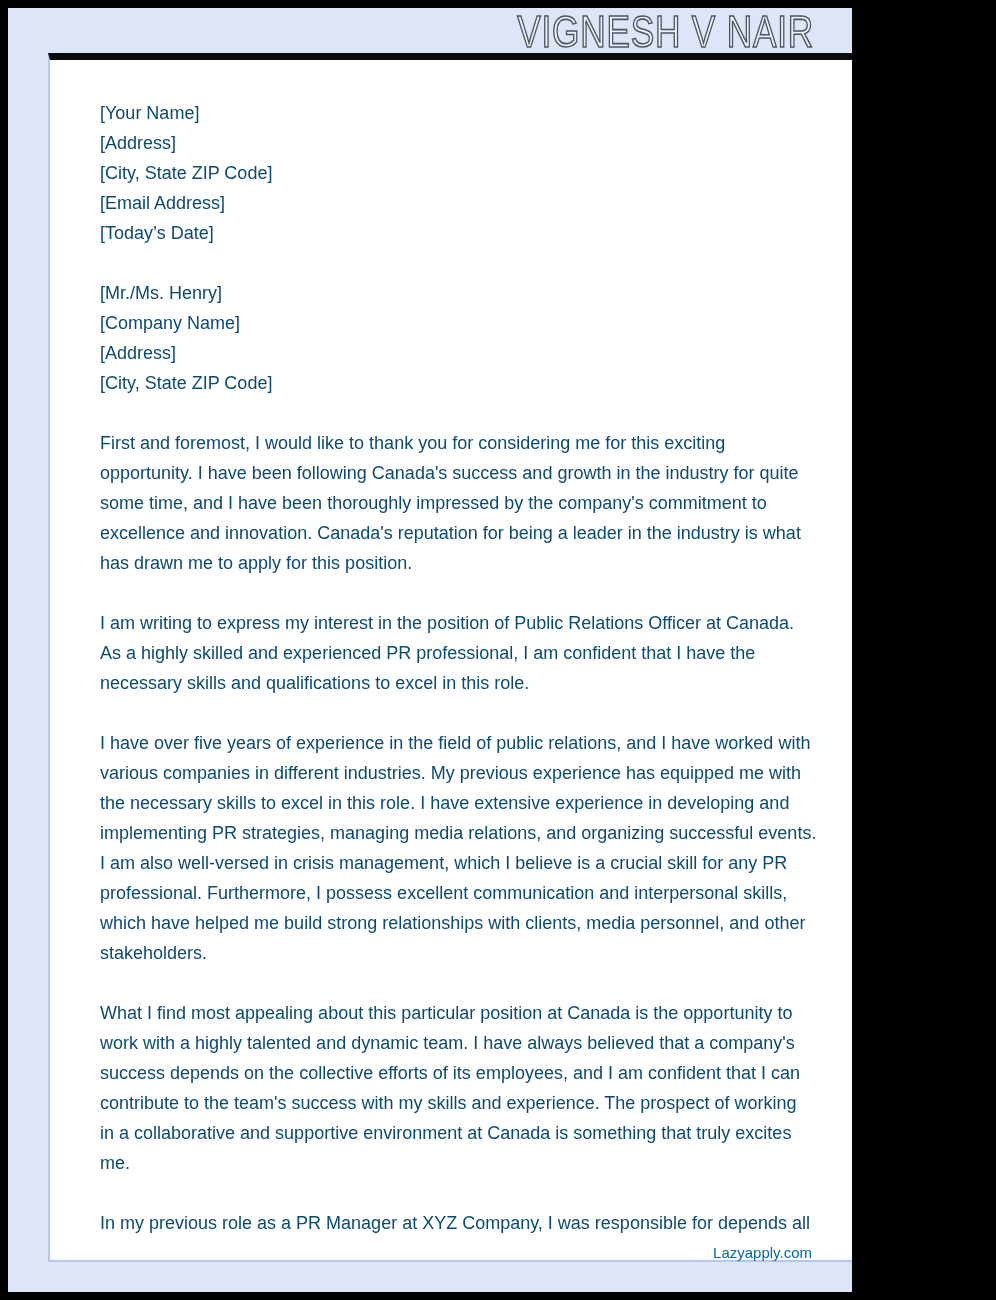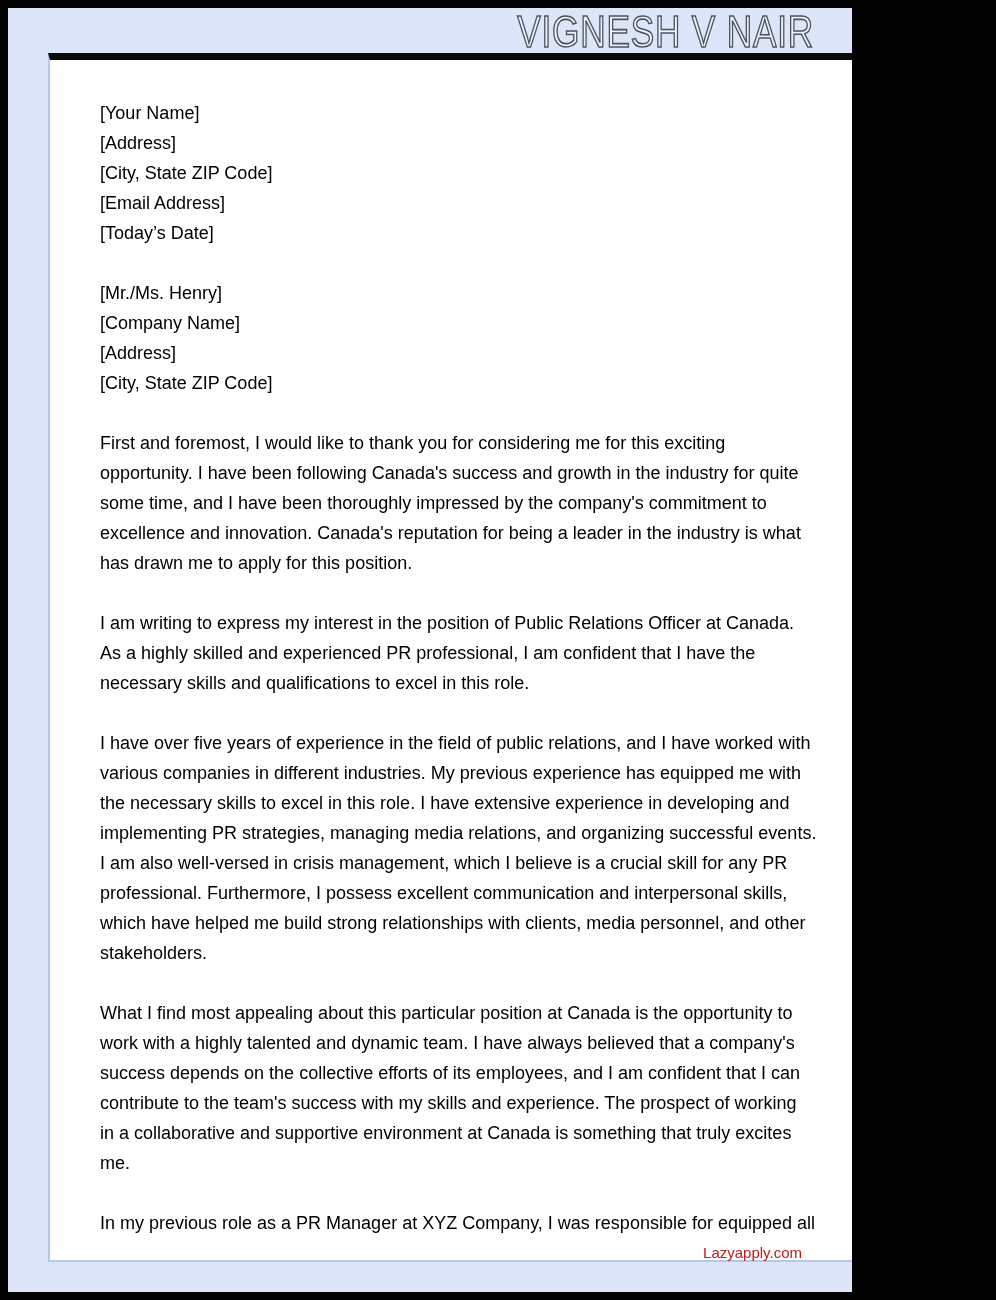--- a/index.html
+++ b/index.html
@@ -44,34 +44,34 @@
     border: 2px solid #b5c7ea;
     border-top: 7px solid #0b0b0b;
   }
   .letter-column {
     position: absolute;
     left: 92px;
     top: 90px;
     width: 812px;
     font-size: 18px;
     line-height: 30px;
-    color: #000000;
+    color: #0c4a6e;
   }
   .block {
     margin: 0 0 30px 0;
     white-space: pre;
   }
   .block:last-child { margin-bottom: 0; }
   .watermark {
     position: absolute;
     top: 1235px;
-    right: 50px;
+    right: 40px;
     font-size: 15px;
     line-height: 20px;
-    color: #b91c1c;
+    color: #0369a1;
   }
 </style>
 </head>
 <body>
 
 <div class="viewport">
 
   <div class="header-name">VIGNESH V NAIR</div>
 
   <div class="page"></div>
@@ -108,18 +108,18 @@
 which have helped me build strong relationships with clients, media personnel, and other
 stakeholders.</div>
 
     <div class="block">What I find most appealing about this particular position at Canada is the opportunity to
 work with a highly talented and dynamic team. I have always believed that a company's
 success depends on the collective efforts of its employees, and I am confident that I can
 contribute to the team's success with my skills and experience. The prospect of working
 in a collaborative and supportive environment at Canada is something that truly excites
 me.</div>
 
-    <div class="block">In my previous role as a PR Manager at XYZ Company, I was responsible for equipped all</div>
+    <div class="block">In my previous role as a PR Manager at XYZ Company, I was responsible for depends all</div>
   </div>
 
   <div class="watermark">Lazyapply.com</div>
 
 </div>
 
 </body></html>

